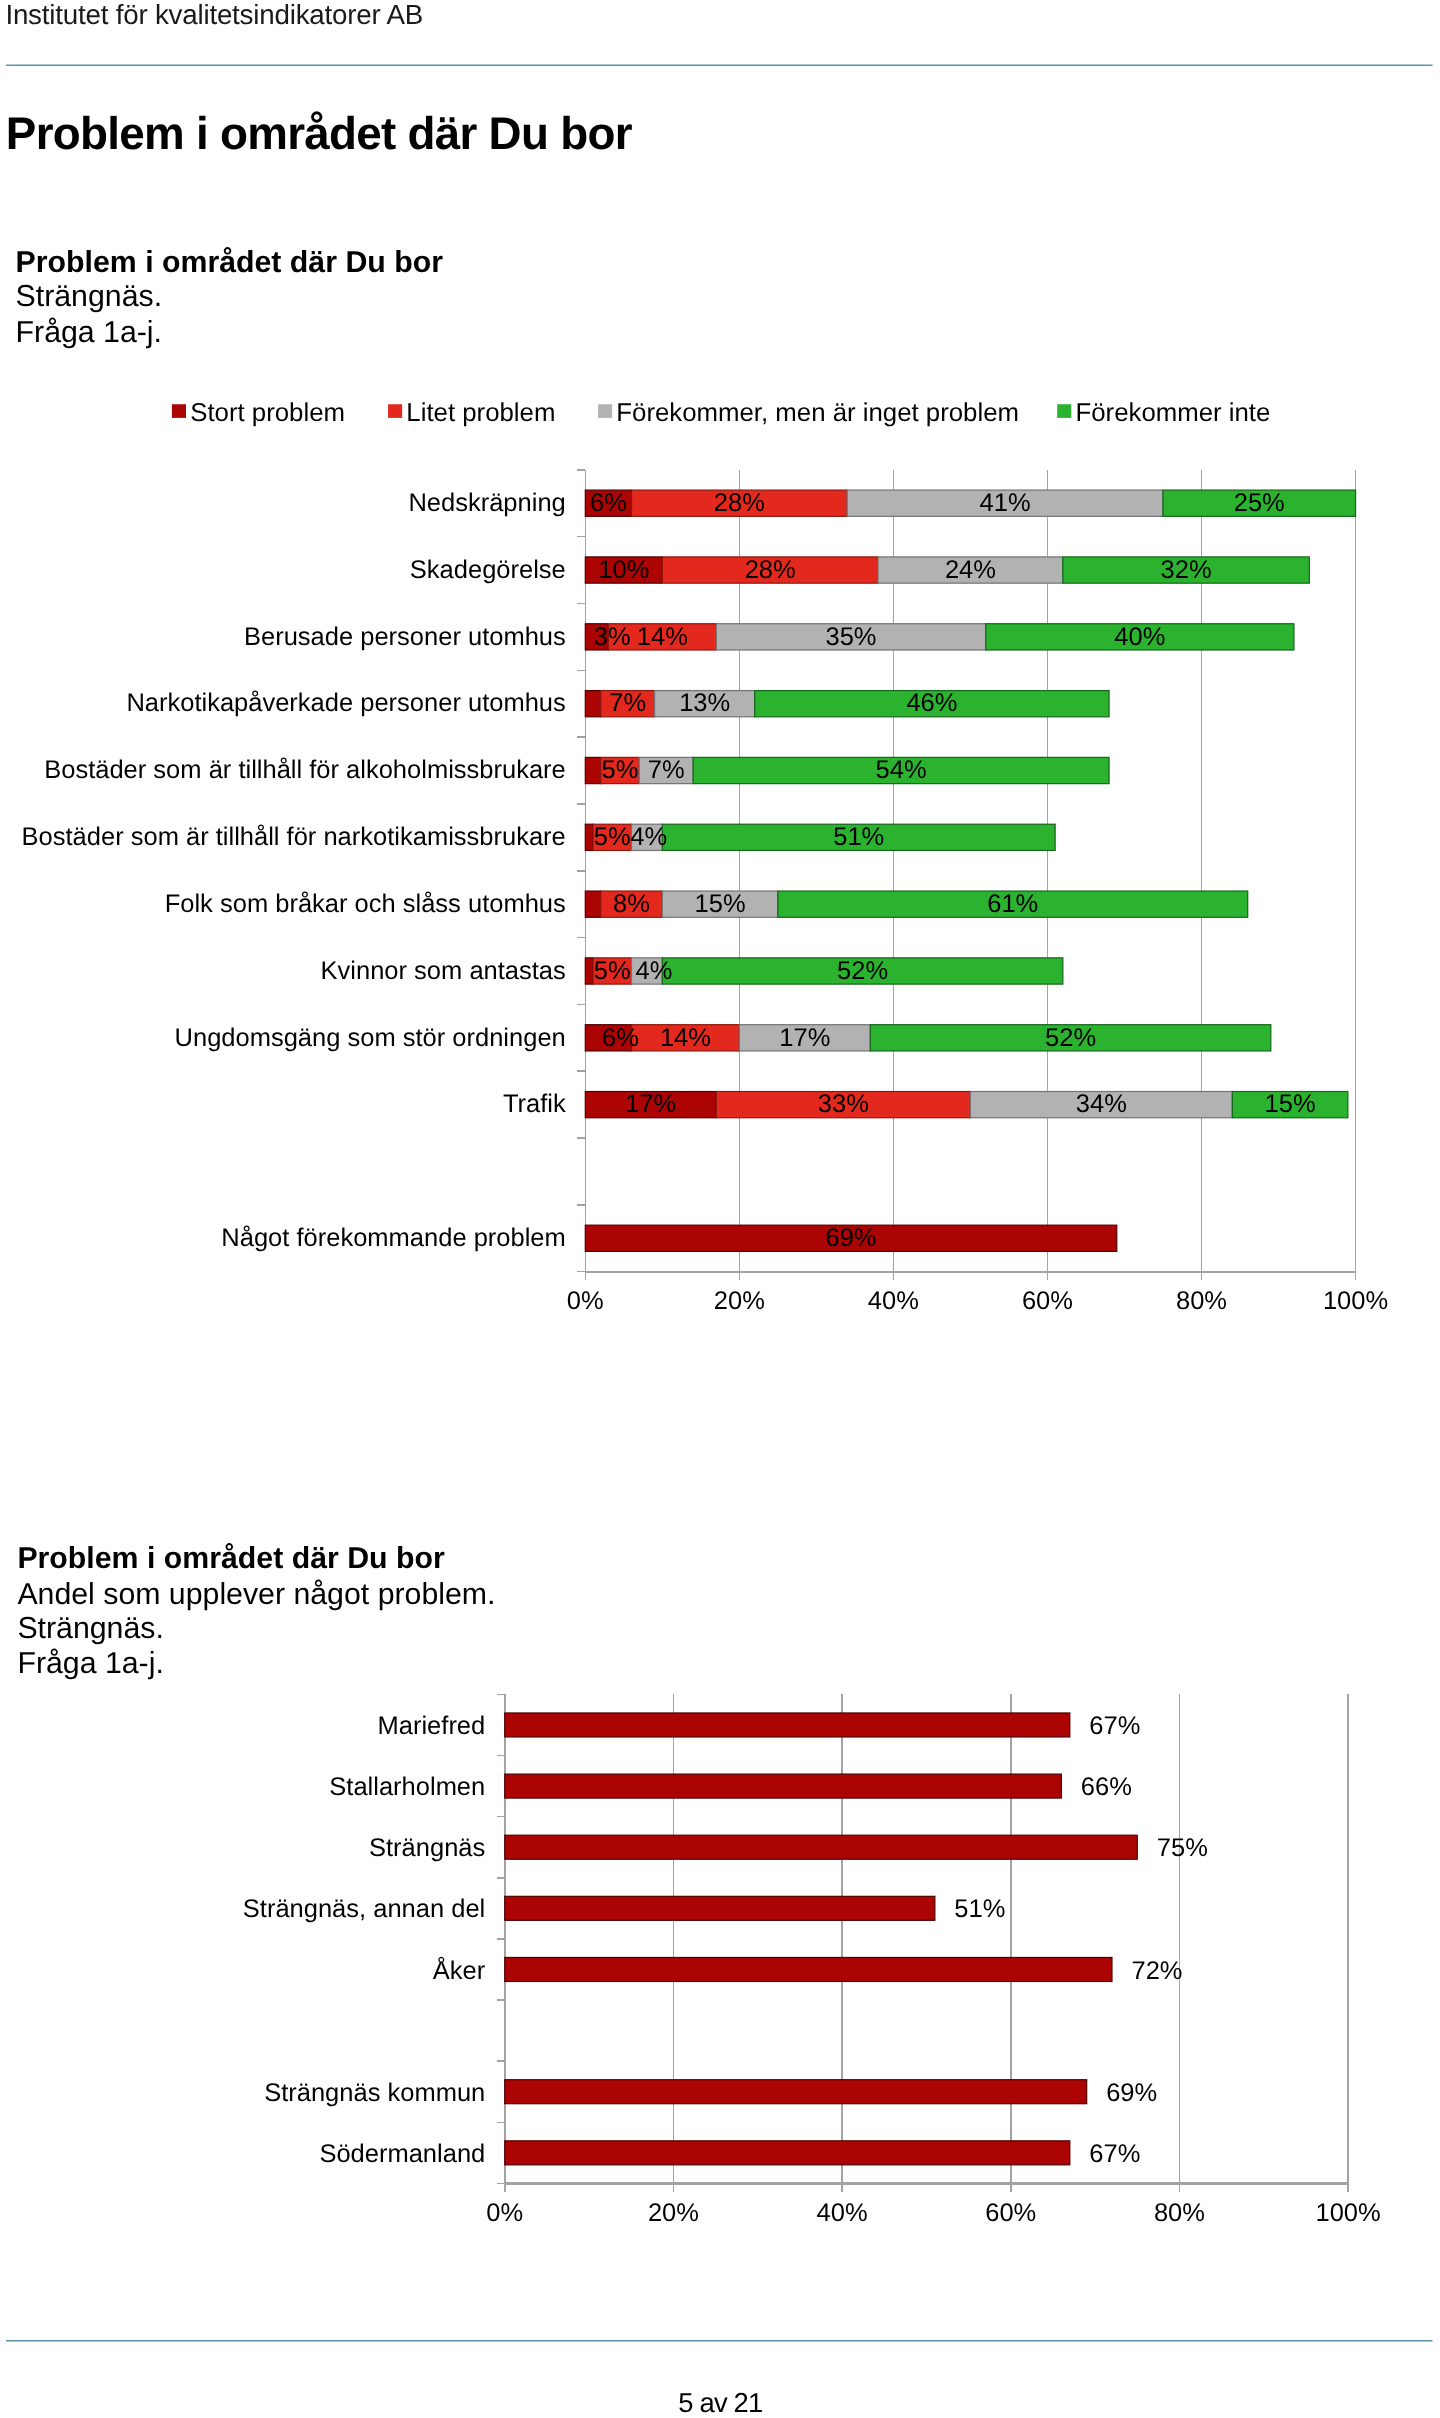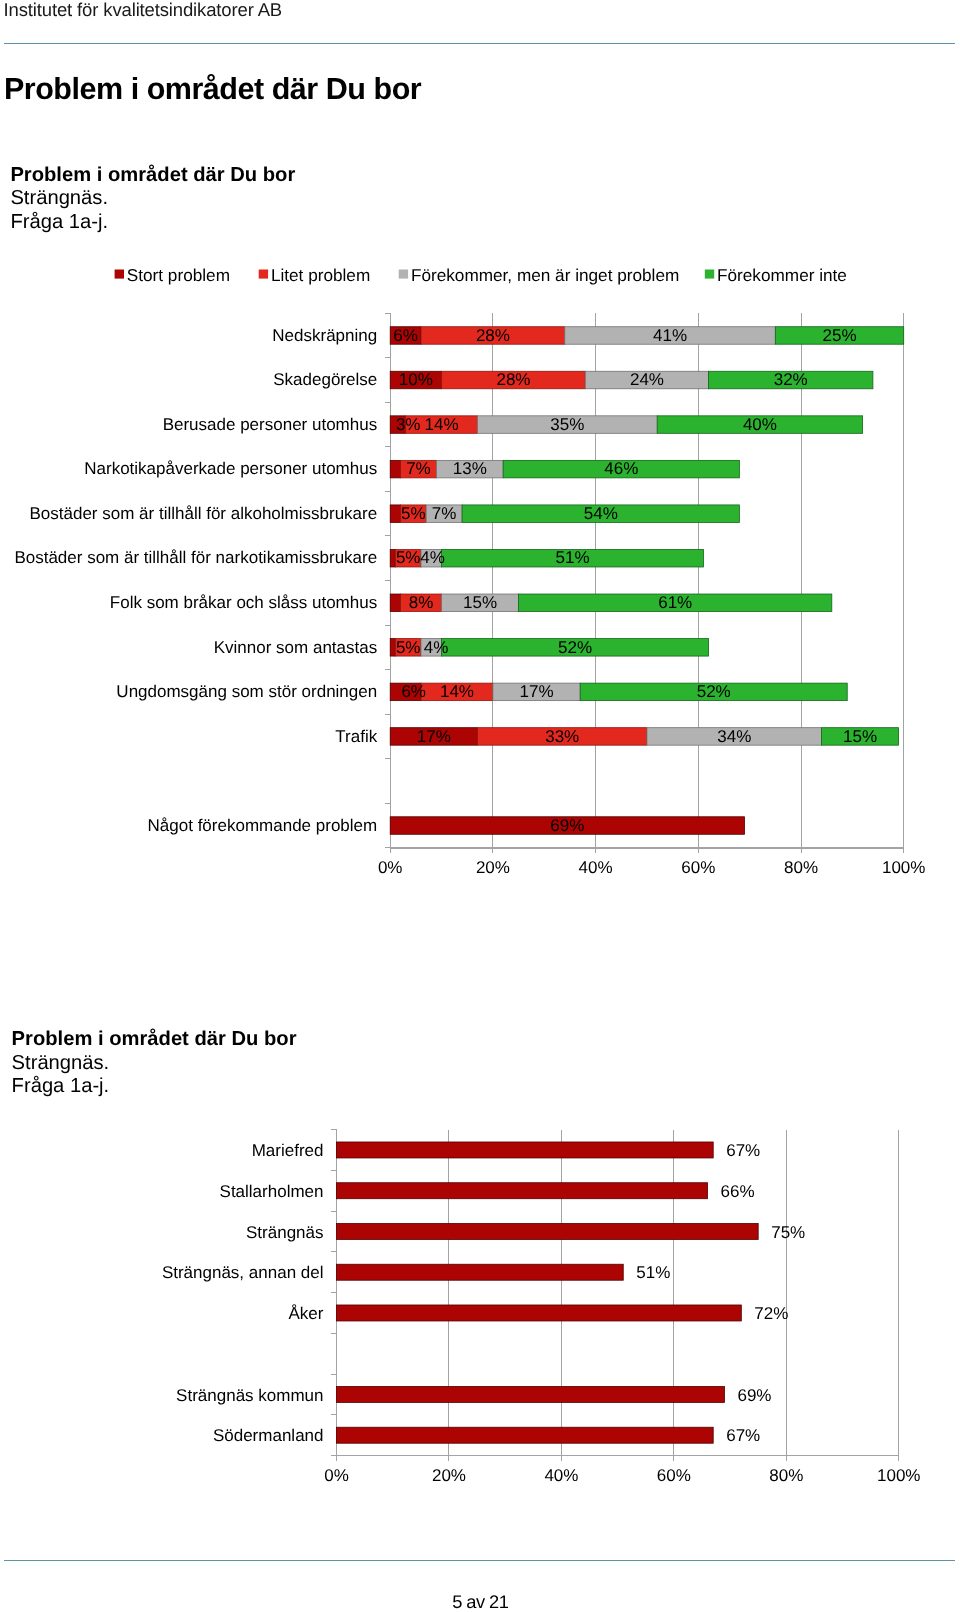--- a/index.html
+++ b/index.html
@@ -167,20 +167,21 @@
       <text x="390.2" y="872.8" font-size="17" text-anchor="middle" fill="#000">0%</text>
       <text x="492.9" y="872.8" font-size="17" text-anchor="middle" fill="#000">20%</text>
       <text x="595.6" y="872.8" font-size="17" text-anchor="middle" fill="#000">40%</text>
       <text x="698.3" y="872.8" font-size="17" text-anchor="middle" fill="#000">60%</text>
       <text x="801" y="872.8" font-size="17" text-anchor="middle" fill="#000">80%</text>
       <text x="903.7" y="872.8" font-size="17" text-anchor="middle" fill="#000">100%</text>
     </svg>
 
   <div class="blk" style="left:11.6px;top:1028.3px;">
     <div class="b">Problem i området där Du bor</div>
+    <div>Andel som upplever något problem.</div>
     <div>Strängnäs.</div>
     <div>Fråga 1a-j.</div>
   </div>
 
   <svg class="chart2" id="svg2" width="960" height="1612" viewBox="0 0 960 1612">
       <line x1="336.5" y1="1129.6" x2="336.5" y2="1455.6" stroke="#a3a3a3" stroke-width="1" shape-rendering="crispEdges"></line>
       <line x1="448.95" y1="1129.6" x2="448.95" y2="1455.6" stroke="#a3a3a3" stroke-width="1" shape-rendering="crispEdges"></line>
       <line x1="561.4" y1="1129.6" x2="561.4" y2="1455.6" stroke="#a3a3a3" stroke-width="1" shape-rendering="crispEdges"></line>
       <line x1="673.85" y1="1129.6" x2="673.85" y2="1455.6" stroke="#a3a3a3" stroke-width="1" shape-rendering="crispEdges"></line>
       <line x1="786.3" y1="1129.6" x2="786.3" y2="1455.6" stroke="#a3a3a3" stroke-width="1" shape-rendering="crispEdges"></line>

